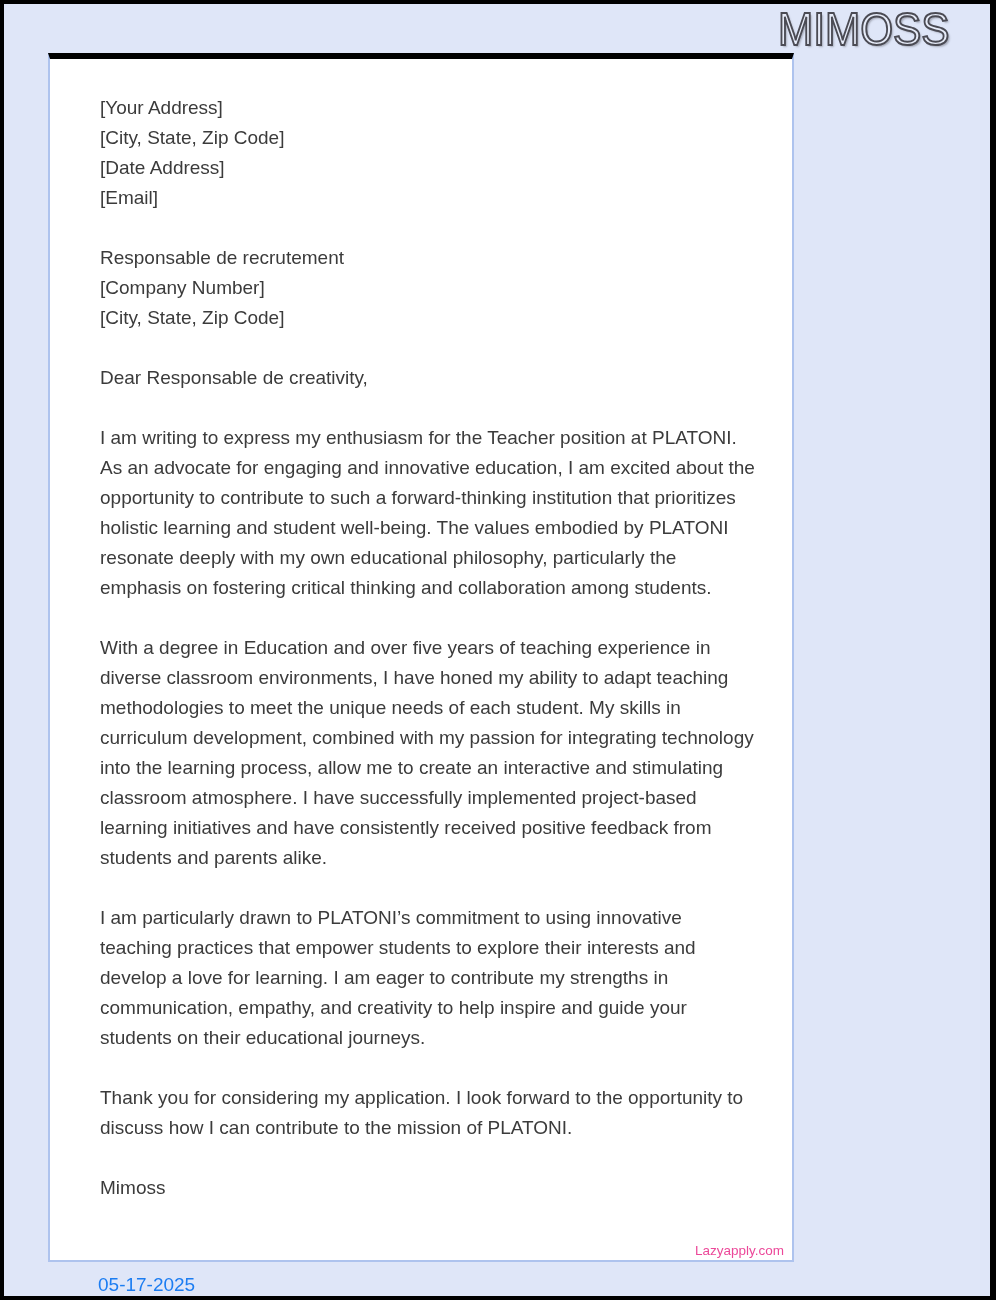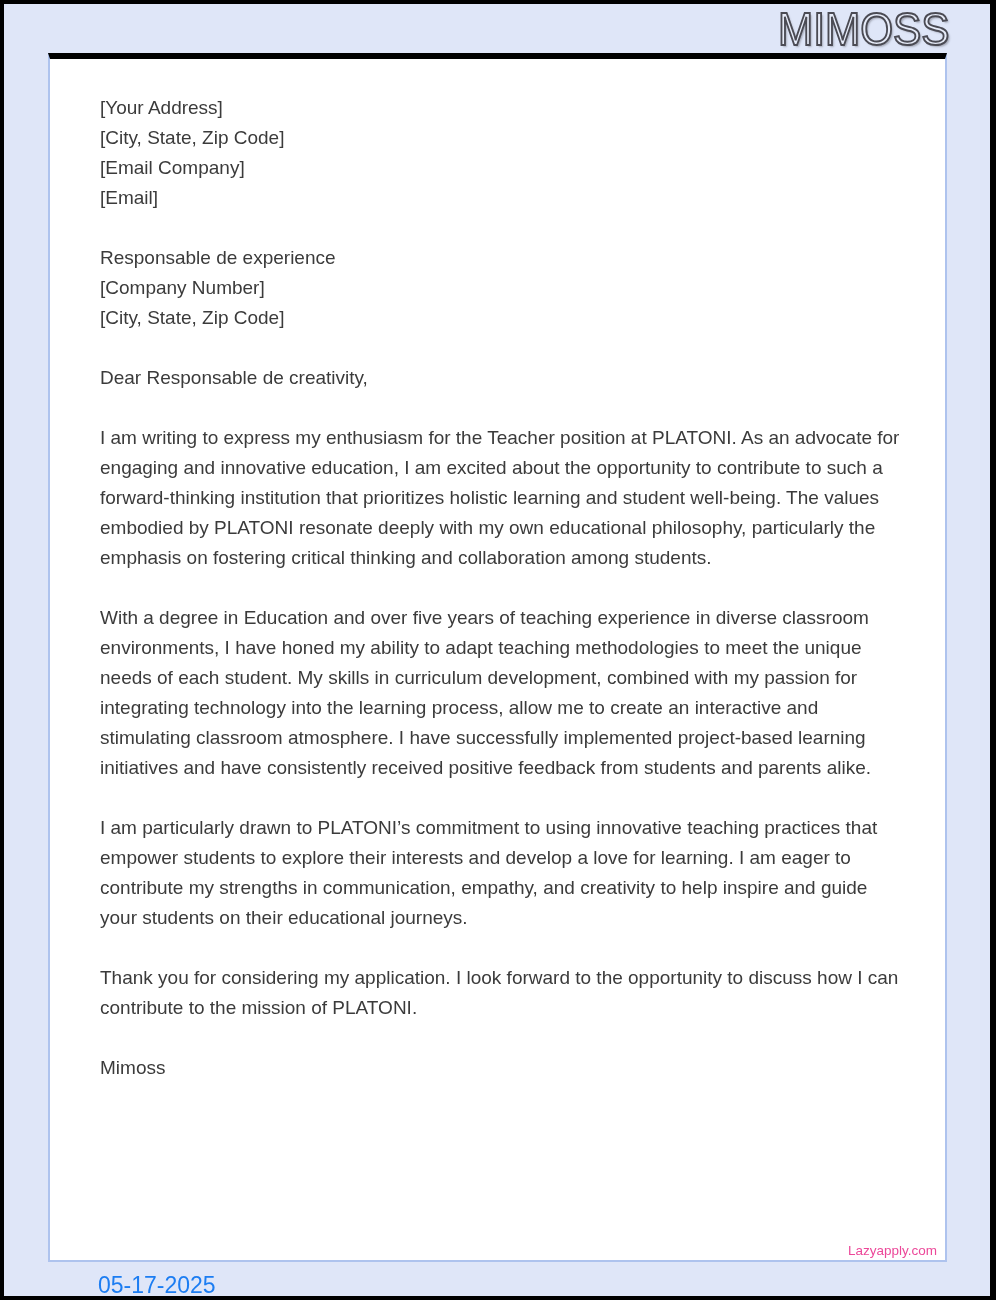--- a/index.html
+++ b/index.html
@@ -28,21 +28,21 @@
     -webkit-text-stroke: 2px #4b4b54;
     text-shadow: 2px 2px 2px rgba(60,60,70,0.35);
     transform: scaleX(0.92);
     transform-origin: right top;
     user-select: none;
   }
   .paper {
     position: absolute;
     left: 44px;
     top: 49px;
-    width: 899px;
+    width: 746px;
     height: 1209px;
     box-sizing: border-box;
     background: #ffffff;
     border-top: 6px solid #000;
     border-left: 2px solid #aec3ee;
     border-right: 2px solid #aec3ee;
     border-bottom: 2px solid #aec3ee;
   }
   .letter-content {
     padding: 34px 36px 0 50px;
@@ -61,43 +61,43 @@
     font-size: 13.5px;
     line-height: 16px;
     color: #ec4899;
     text-decoration: none;
     cursor: pointer;
   }
   .date-stamp {
     position: absolute;
     left: 94px;
     top: 1266px;
-    font-size: 23px;
+    font-size: 19px;
     line-height: 30px;
     color: #1c7df2;
     cursor: pointer;
   }
 </style>
 </head>
 <body>
 
 <div class="brand-logo">MIMOSS</div>
 
 <div class="paper">
   <div class="letter-content">
 
     <div class="addr-block">
       <div class="addr-line">[Your Address]</div>
       <div class="addr-line">[City, State, Zip Code]</div>
-      <div class="addr-line">[Email Company]</div>
+      <div class="addr-line">[Date Address]</div>
       <div class="addr-line">[Email]</div>
     </div>
 
     <div class="addr-block">
-      <div class="addr-line">Responsable de experience</div>
+      <div class="addr-line">Responsable de recrutement</div>
       <div class="addr-line">[Company Number]</div>
       <div class="addr-line">[City, State, Zip Code]</div>
     </div>
 
     <p>Dear Responsable de creativity,</p>
 
     <p>I am writing to express my enthusiasm for the Teacher position at PLATONI. As an advocate for engaging and innovative education, I am excited about the opportunity to contribute to such a forward-thinking institution that prioritizes holistic learning and student well-being. The values embodied by PLATONI resonate deeply with my own educational philosophy, particularly the emphasis on fostering critical thinking and collaboration among students.</p>
     <p>With a degree in Education and over five years of teaching experience in diverse classroom environments, I have honed my ability to adapt teaching methodologies to meet the unique needs of each student. My skills in curriculum development, combined with my passion for integrating technology into the learning process, allow me to create an interactive and stimulating classroom atmosphere. I have successfully implemented project-based learning initiatives and have consistently received positive feedback from students and parents alike.</p>
     <p>I am particularly drawn to PLATONI’s commitment to using innovative teaching practices that empower students to explore their interests and develop a love for learning. I am eager to contribute my strengths in communication, empathy, and creativity to help inspire and guide your students on their educational journeys.</p>
     <p>Thank you for considering my application. I look forward to the opportunity to discuss how I can contribute to the mission of PLATONI.</p>

